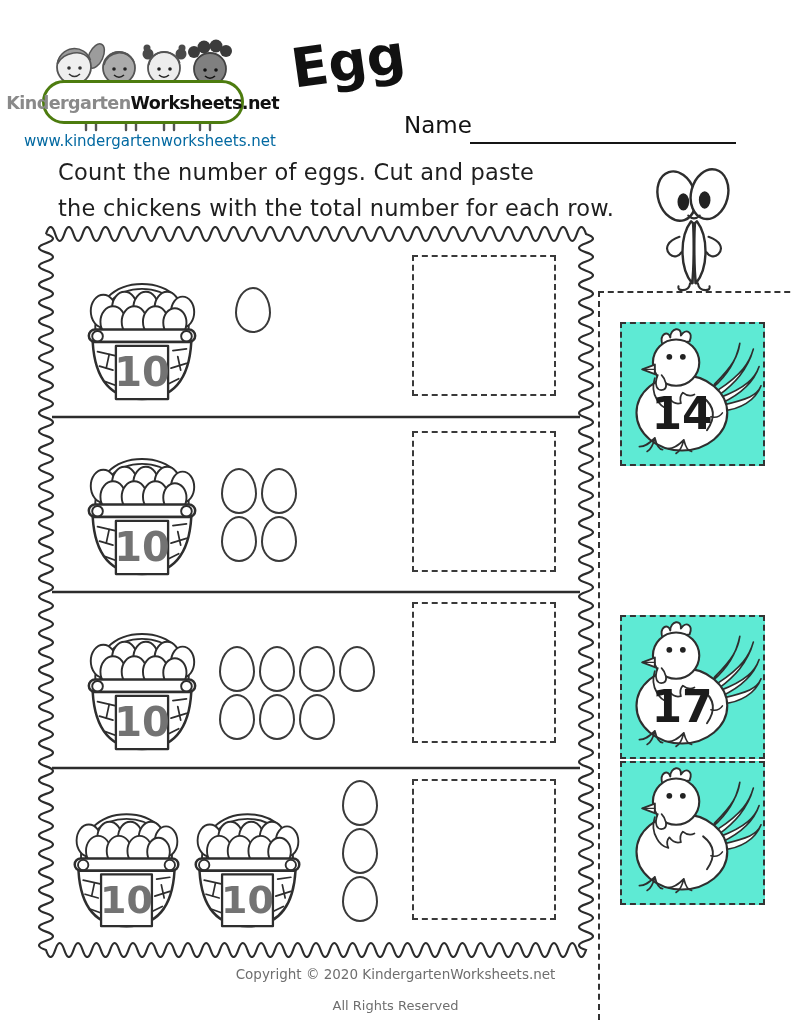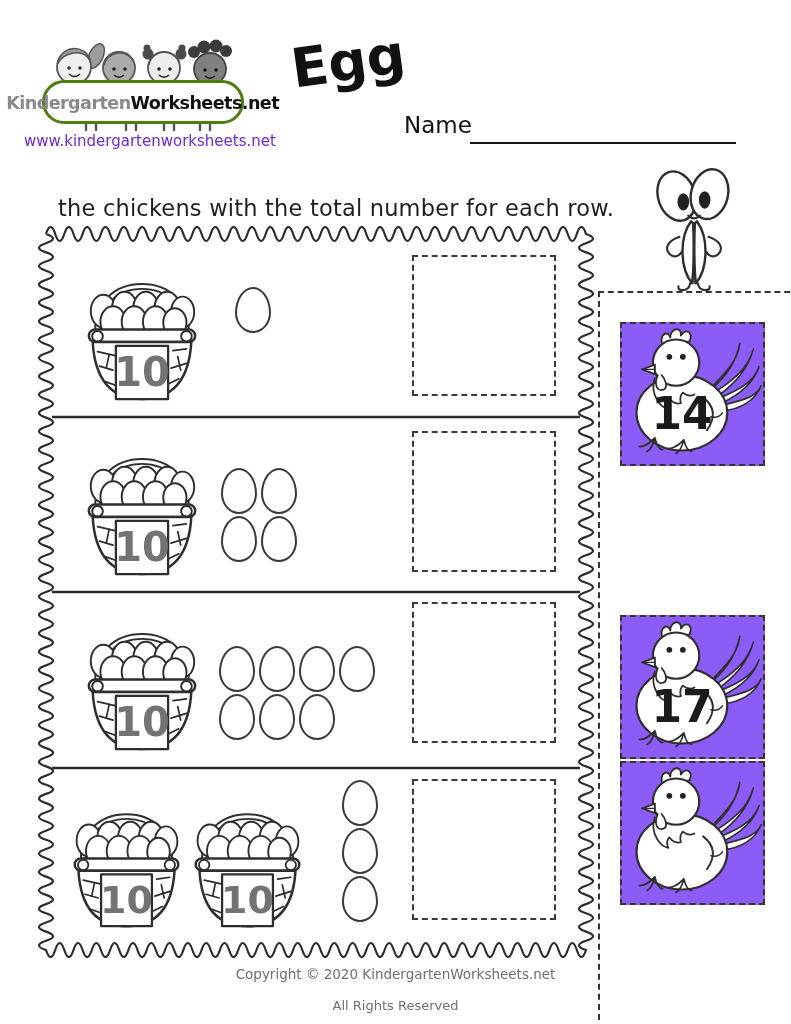--- a/index.html
+++ b/index.html
@@ -7,21 +7,21 @@
         font-family:"DejaVu Sans",sans-serif;color:#1c1c1c;}
   
   .kids{position:absolute;left:44px;top:36px;z-index:1;}
   .logo-box{position:absolute;left:42px;top:80px;width:196px;height:38px;background:#fff;
             border:3px solid #4d7c0f;border-radius:22px;z-index:2;display:flex;align-items:center;justify-content:center;}
   .logo-text{font-weight:bold;font-size:18.5px;letter-spacing:-0.6px;white-space:nowrap;transform:scaleX(0.95);}
   .logo-text .g1{color:#8a8a8a;}
   .logo-text .g2{color:#111;}
   .feet{position:absolute;left:68px;top:121px;z-index:1;}
   .logo-url{position:absolute;left:24px;top:132px;width:246px;text-align:center;
-            font-size:15px;color:#6d28d9;}
+            font-size:15px;color:#0369a1;}
   
   .egg-word{position:absolute;left:291px;top:30px;font-size:54px;font-weight:600;
             transform:rotate(-8deg);color:#111;}
   .main-title{position:absolute;left:400px;top:44px;font-size:34px;color:#111;letter-spacing:0.5px;}
   .name-label{position:absolute;left:404px;top:112px;font-size:23px;color:#111;}
   .name-line{position:absolute;left:470px;top:112px;width:266px;height:30px;
              border-bottom:2.5px solid #151515;}
   .instr{position:absolute;left:58px;width:560px;font-size:22.5px;color:#1e1e1e;letter-spacing:0.2px;}
   
   .wavy-svg{position:absolute;left:38px;top:226px;}
@@ -33,21 +33,21 @@
   .basket.sm .bnum{top:92px;width:113px;font-size:38px;line-height:50px;}
   .eggs{position:absolute;display:flex;flex-wrap:wrap;align-content:flex-start;}
   .eggs.col{flex-direction:column;}
   .egg{width:32px;height:42px;background:#fff;border:2.5px solid #3a3a3a;margin:1px 2px;
        border-radius:50%/56% 56% 44% 44%;}
   .target{position:absolute;left:412px;width:140px;height:137px;border:2px dashed #3a3a3a;background:#fff;}
   
   .cutcol{position:absolute;left:598px;top:291px;width:200px;height:745px;
           border:2px dashed #333;border-right:none;}
   .scissors{position:absolute;left:650px;top:167px;}
-  .card{position:absolute;left:620px;width:141px;height:140px;border:2px dashed #333;background:#8b5cf6;}
+  .card{position:absolute;left:620px;width:141px;height:140px;border:2px dashed #333;background:#5eead4;}
   .card svg{display:block;width:141px;height:140px;}
   .card .cnum{position:absolute;left:20px;top:64px;width:80px;text-align:center;
               font-size:44px;font-weight:600;color:#1b1b1b;}
   
   .footer{position:absolute;left:0;top:966px;width:791px;text-align:center;color:#6e6e6e;}
   .footer .f1{font-size:13.5px;}
   .footer .f2{font-size:13px;margin-top:16px;}
 </style>
 </head>
 <body>
@@ -177,20 +177,21 @@
     <div class="logo-box">
       <span class="logo-text"><span class="g1">Kindergarten</span><span class="g2">Worksheets.net</span></span>
     </div>
     <div class="logo-url">www.kindergartenworksheets.net</div>
   </div>
 
   <div class="egg-word">Egg</div>
   <div class="name-label">Name</div>
   <div class="name-line"></div>
 
+  <div class="instr" style="top:159px">Count the number of eggs. Cut and paste</div>
   <div class="instr" style="top:195px">the chickens with the total number for each row.</div>
 
   <svg class="scissors" width="88" height="126" viewBox="0 0 90 130">
     <use href="#sym-scissors"></use>
   </svg>
 
   <svg class="wavy-svg" width="556" height="732" viewBox="0 0 556 732">
     <path id="wavy-path" d="M8 8Q12.6 -6.0 17.2 8.0Q21.7 22.0 26.3 8.0Q30.9 -6.0 35.5 8.0Q40.0 22.0 44.6 8.0Q49.2 -6.0 53.8 8.0Q58.3 22.0 62.9 8.0Q67.5 -6.0 72.1 8.0Q76.6 22.0 81.2 8.0Q85.8 -6.0 90.4 8.0Q94.9 22.0 99.5 8.0Q104.1 -6.0 108.7 8.0Q113.3 22.0 117.8 8.0Q122.4 -6.0 127.0 8.0Q131.6 22.0 136.1 8.0Q140.7 -6.0 145.3 8.0Q149.9 22.0 154.4 8.0Q159.0 -6.0 163.6 8.0Q168.2 22.0 172.7 8.0Q177.3 -6.0 181.9 8.0Q186.5 22.0 191.1 8.0Q195.6 -6.0 200.2 8.0Q204.8 22.0 209.4 8.0Q213.9 -6.0 218.5 8.0Q223.1 22.0 227.7 8.0Q232.2 -6.0 236.8 8.0Q241.4 22.0 246.0 8.0Q250.5 -6.0 255.1 8.0Q259.7 22.0 264.3 8.0Q268.8 -6.0 273.4 8.0Q278.0 22.0 282.6 8.0Q287.2 -6.0 291.7 8.0Q296.3 22.0 300.9 8.0Q305.5 -6.0 310.0 8.0Q314.6 22.0 319.2 8.0Q323.8 -6.0 328.3 8.0Q332.9 22.0 337.5 8.0Q342.1 -6.0 346.6 8.0Q351.2 22.0 355.8 8.0Q360.4 -6.0 364.9 8.0Q369.5 22.0 374.1 8.0Q378.7 -6.0 383.3 8.0Q387.8 22.0 392.4 8.0Q397.0 -6.0 401.6 8.0Q406.1 22.0 410.7 8.0Q415.3 -6.0 419.9 8.0Q424.4 22.0 429.0 8.0Q433.6 -6.0 438.2 8.0Q442.7 22.0 447.3 8.0Q451.9 -6.0 456.5 8.0Q461.1 22.0 465.6 8.0Q470.2 -6.0 474.8 8.0Q479.4 22.0 483.9 8.0Q488.5 -6.0 493.1 8.0Q497.7 22.0 502.2 8.0Q506.8 -6.0 511.4 8.0Q516.0 22.0 520.5 8.0Q525.1 -6.0 529.7 8.0Q534.3 22.0 538.8 8.0Q543.4 -6.0 548.0 8.0Q562.0 12.6 548.0 17.2Q534.0 21.8 548.0 26.4Q562.0 30.9 548.0 35.5Q534.0 40.1 548.0 44.7Q562.0 49.3 548.0 53.9Q534.0 58.5 548.0 63.1Q562.0 67.7 548.0 72.3Q534.0 76.8 548.0 81.4Q562.0 86.0 548.0 90.6Q534.0 95.2 548.0 99.8Q562.0 104.4 548.0 109.0Q534.0 113.6 548.0 118.2Q562.0 122.7 548.0 127.3Q534.0 131.9 548.0 136.5Q562.0 141.1 548.0 145.7Q534.0 150.3 548.0 154.9Q562.0 159.5 548.0 164.1Q534.0 168.6 548.0 173.2Q562.0 177.8 548.0 182.4Q534.0 187.0 548.0 191.6Q562.0 196.2 548.0 200.8Q534.0 205.4 548.0 209.9Q562.0 214.5 548.0 219.1Q534.0 223.7 548.0 228.3Q562.0 232.9 548.0 237.5Q534.0 242.1 548.0 246.7Q562.0 251.3 548.0 255.8Q534.0 260.4 548.0 265.0Q562.0 269.6 548.0 274.2Q534.0 278.8 548.0 283.4Q562.0 288.0 548.0 292.6Q534.0 297.2 548.0 301.7Q562.0 306.3 548.0 310.9Q534.0 315.5 548.0 320.1Q562.0 324.7 548.0 329.3Q534.0 333.9 548.0 338.5Q562.0 343.1 548.0 347.6Q534.0 352.2 548.0 356.8Q562.0 361.4 548.0 366.0Q534.0 370.6 548.0 375.2Q562.0 379.8 548.0 384.4Q534.0 388.9 548.0 393.5Q562.0 398.1 548.0 402.7Q534.0 407.3 548.0 411.9Q562.0 416.5 548.0 421.1Q534.0 425.7 548.0 430.3Q562.0 434.8 548.0 439.4Q534.0 444.0 548.0 448.6Q562.0 453.2 548.0 457.8Q534.0 462.4 548.0 467.0Q562.0 471.6 548.0 476.2Q534.0 480.7 548.0 485.3Q562.0 489.9 548.0 494.5Q534.0 499.1 548.0 503.7Q562.0 508.3 548.0 512.9Q534.0 517.5 548.0 522.1Q562.0 526.6 548.0 531.2Q534.0 535.8 548.0 540.4Q562.0 545.0 548.0 549.6Q534.0 554.2 548.0 558.8Q562.0 563.4 548.0 567.9Q534.0 572.5 548.0 577.1Q562.0 581.7 548.0 586.3Q534.0 590.9 548.0 595.5Q562.0 600.1 548.0 604.7Q534.0 609.3 548.0 613.8Q562.0 618.4 548.0 623.0Q534.0 627.6 548.0 632.2Q562.0 636.8 548.0 641.4Q534.0 646.0 548.0 650.6Q562.0 655.2 548.0 659.7Q534.0 664.3 548.0 668.9Q562.0 673.5 548.0 678.1Q534.0 682.7 548.0 687.3Q562.0 691.9 548.0 696.5Q534.0 701.1 548.0 705.6Q562.0 710.2 548.0 714.8Q534.0 719.4 548.0 724.0Q543.4 738.0 538.8 724.0Q534.3 710.0 529.7 724.0Q525.1 738.0 520.5 724.0Q516.0 710.0 511.4 724.0Q506.8 738.0 502.2 724.0Q497.7 710.0 493.1 724.0Q488.5 738.0 483.9 724.0Q479.4 710.0 474.8 724.0Q470.2 738.0 465.6 724.0Q461.1 710.0 456.5 724.0Q451.9 738.0 447.3 724.0Q442.7 710.0 438.2 724.0Q433.6 738.0 429.0 724.0Q424.4 710.0 419.9 724.0Q415.3 738.0 410.7 724.0Q406.1 710.0 401.6 724.0Q397.0 738.0 392.4 724.0Q387.8 710.0 383.3 724.0Q378.7 738.0 374.1 724.0Q369.5 710.0 364.9 724.0Q360.4 738.0 355.8 724.0Q351.2 710.0 346.6 724.0Q342.1 738.0 337.5 724.0Q332.9 710.0 328.3 724.0Q323.8 738.0 319.2 724.0Q314.6 710.0 310.0 724.0Q305.5 738.0 300.9 724.0Q296.3 710.0 291.7 724.0Q287.2 738.0 282.6 724.0Q278.0 710.0 273.4 724.0Q268.8 738.0 264.3 724.0Q259.7 710.0 255.1 724.0Q250.5 738.0 246.0 724.0Q241.4 710.0 236.8 724.0Q232.2 738.0 227.7 724.0Q223.1 710.0 218.5 724.0Q213.9 738.0 209.4 724.0Q204.8 710.0 200.2 724.0Q195.6 738.0 191.1 724.0Q186.5 710.0 181.9 724.0Q177.3 738.0 172.7 724.0Q168.2 710.0 163.6 724.0Q159.0 738.0 154.4 724.0Q149.9 710.0 145.3 724.0Q140.7 738.0 136.1 724.0Q131.6 710.0 127.0 724.0Q122.4 738.0 117.8 724.0Q113.3 710.0 108.7 724.0Q104.1 738.0 99.5 724.0Q94.9 710.0 90.4 724.0Q85.8 738.0 81.2 724.0Q76.6 710.0 72.1 724.0Q67.5 738.0 62.9 724.0Q58.3 710.0 53.8 724.0Q49.2 738.0 44.6 724.0Q40.0 710.0 35.5 724.0Q30.9 738.0 26.3 724.0Q21.7 710.0 17.2 724.0Q12.6 738.0 8.0 724.0Q-6.0 719.4 8.0 714.8Q22.0 710.2 8.0 705.6Q-6.0 701.1 8.0 696.5Q22.0 691.9 8.0 687.3Q-6.0 682.7 8.0 678.1Q22.0 673.5 8.0 668.9Q-6.0 664.3 8.0 659.7Q22.0 655.2 8.0 650.6Q-6.0 646.0 8.0 641.4Q22.0 636.8 8.0 632.2Q-6.0 627.6 8.0 623.0Q22.0 618.4 8.0 613.8Q-6.0 609.3 8.0 604.7Q22.0 600.1 8.0 595.5Q-6.0 590.9 8.0 586.3Q22.0 581.7 8.0 577.1Q-6.0 572.5 8.0 567.9Q22.0 563.4 8.0 558.8Q-6.0 554.2 8.0 549.6Q22.0 545.0 8.0 540.4Q-6.0 535.8 8.0 531.2Q22.0 526.6 8.0 522.1Q-6.0 517.5 8.0 512.9Q22.0 508.3 8.0 503.7Q-6.0 499.1 8.0 494.5Q22.0 489.9 8.0 485.3Q-6.0 480.7 8.0 476.2Q22.0 471.6 8.0 467.0Q-6.0 462.4 8.0 457.8Q22.0 453.2 8.0 448.6Q-6.0 444.0 8.0 439.4Q22.0 434.8 8.0 430.3Q-6.0 425.7 8.0 421.1Q22.0 416.5 8.0 411.9Q-6.0 407.3 8.0 402.7Q22.0 398.1 8.0 393.5Q-6.0 388.9 8.0 384.4Q22.0 379.8 8.0 375.2Q-6.0 370.6 8.0 366.0Q22.0 361.4 8.0 356.8Q-6.0 352.2 8.0 347.6Q22.0 343.1 8.0 338.5Q-6.0 333.9 8.0 329.3Q22.0 324.7 8.0 320.1Q-6.0 315.5 8.0 310.9Q22.0 306.3 8.0 301.7Q-6.0 297.2 8.0 292.6Q22.0 288.0 8.0 283.4Q-6.0 278.8 8.0 274.2Q22.0 269.6 8.0 265.0Q-6.0 260.4 8.0 255.8Q22.0 251.3 8.0 246.7Q-6.0 242.1 8.0 237.5Q22.0 232.9 8.0 228.3Q-6.0 223.7 8.0 219.1Q22.0 214.5 8.0 209.9Q-6.0 205.4 8.0 200.8Q22.0 196.2 8.0 191.6Q-6.0 187.0 8.0 182.4Q22.0 177.8 8.0 173.2Q-6.0 168.6 8.0 164.1Q22.0 159.5 8.0 154.9Q-6.0 150.3 8.0 145.7Q22.0 141.1 8.0 136.5Q-6.0 131.9 8.0 127.3Q22.0 122.7 8.0 118.2Q-6.0 113.6 8.0 109.0Q22.0 104.4 8.0 99.8Q-6.0 95.2 8.0 90.6Q22.0 86.0 8.0 81.4Q-6.0 76.8 8.0 72.3Q22.0 67.7 8.0 63.1Q-6.0 58.5 8.0 53.9Q22.0 49.3 8.0 44.7Q-6.0 40.1 8.0 35.5Q22.0 30.9 8.0 26.4Q-6.0 21.8 8.0 17.2Q22.0 12.6 8.0 8.0" fill="none" stroke="#2c2c2c" stroke-width="2.2"></path>
     <line x1="14" y1="191" x2="542" y2="191" stroke="#2c2c2c" stroke-width="2.4"></line>
     <line x1="14" y1="366" x2="542" y2="366" stroke="#2c2c2c" stroke-width="2.4"></line>

